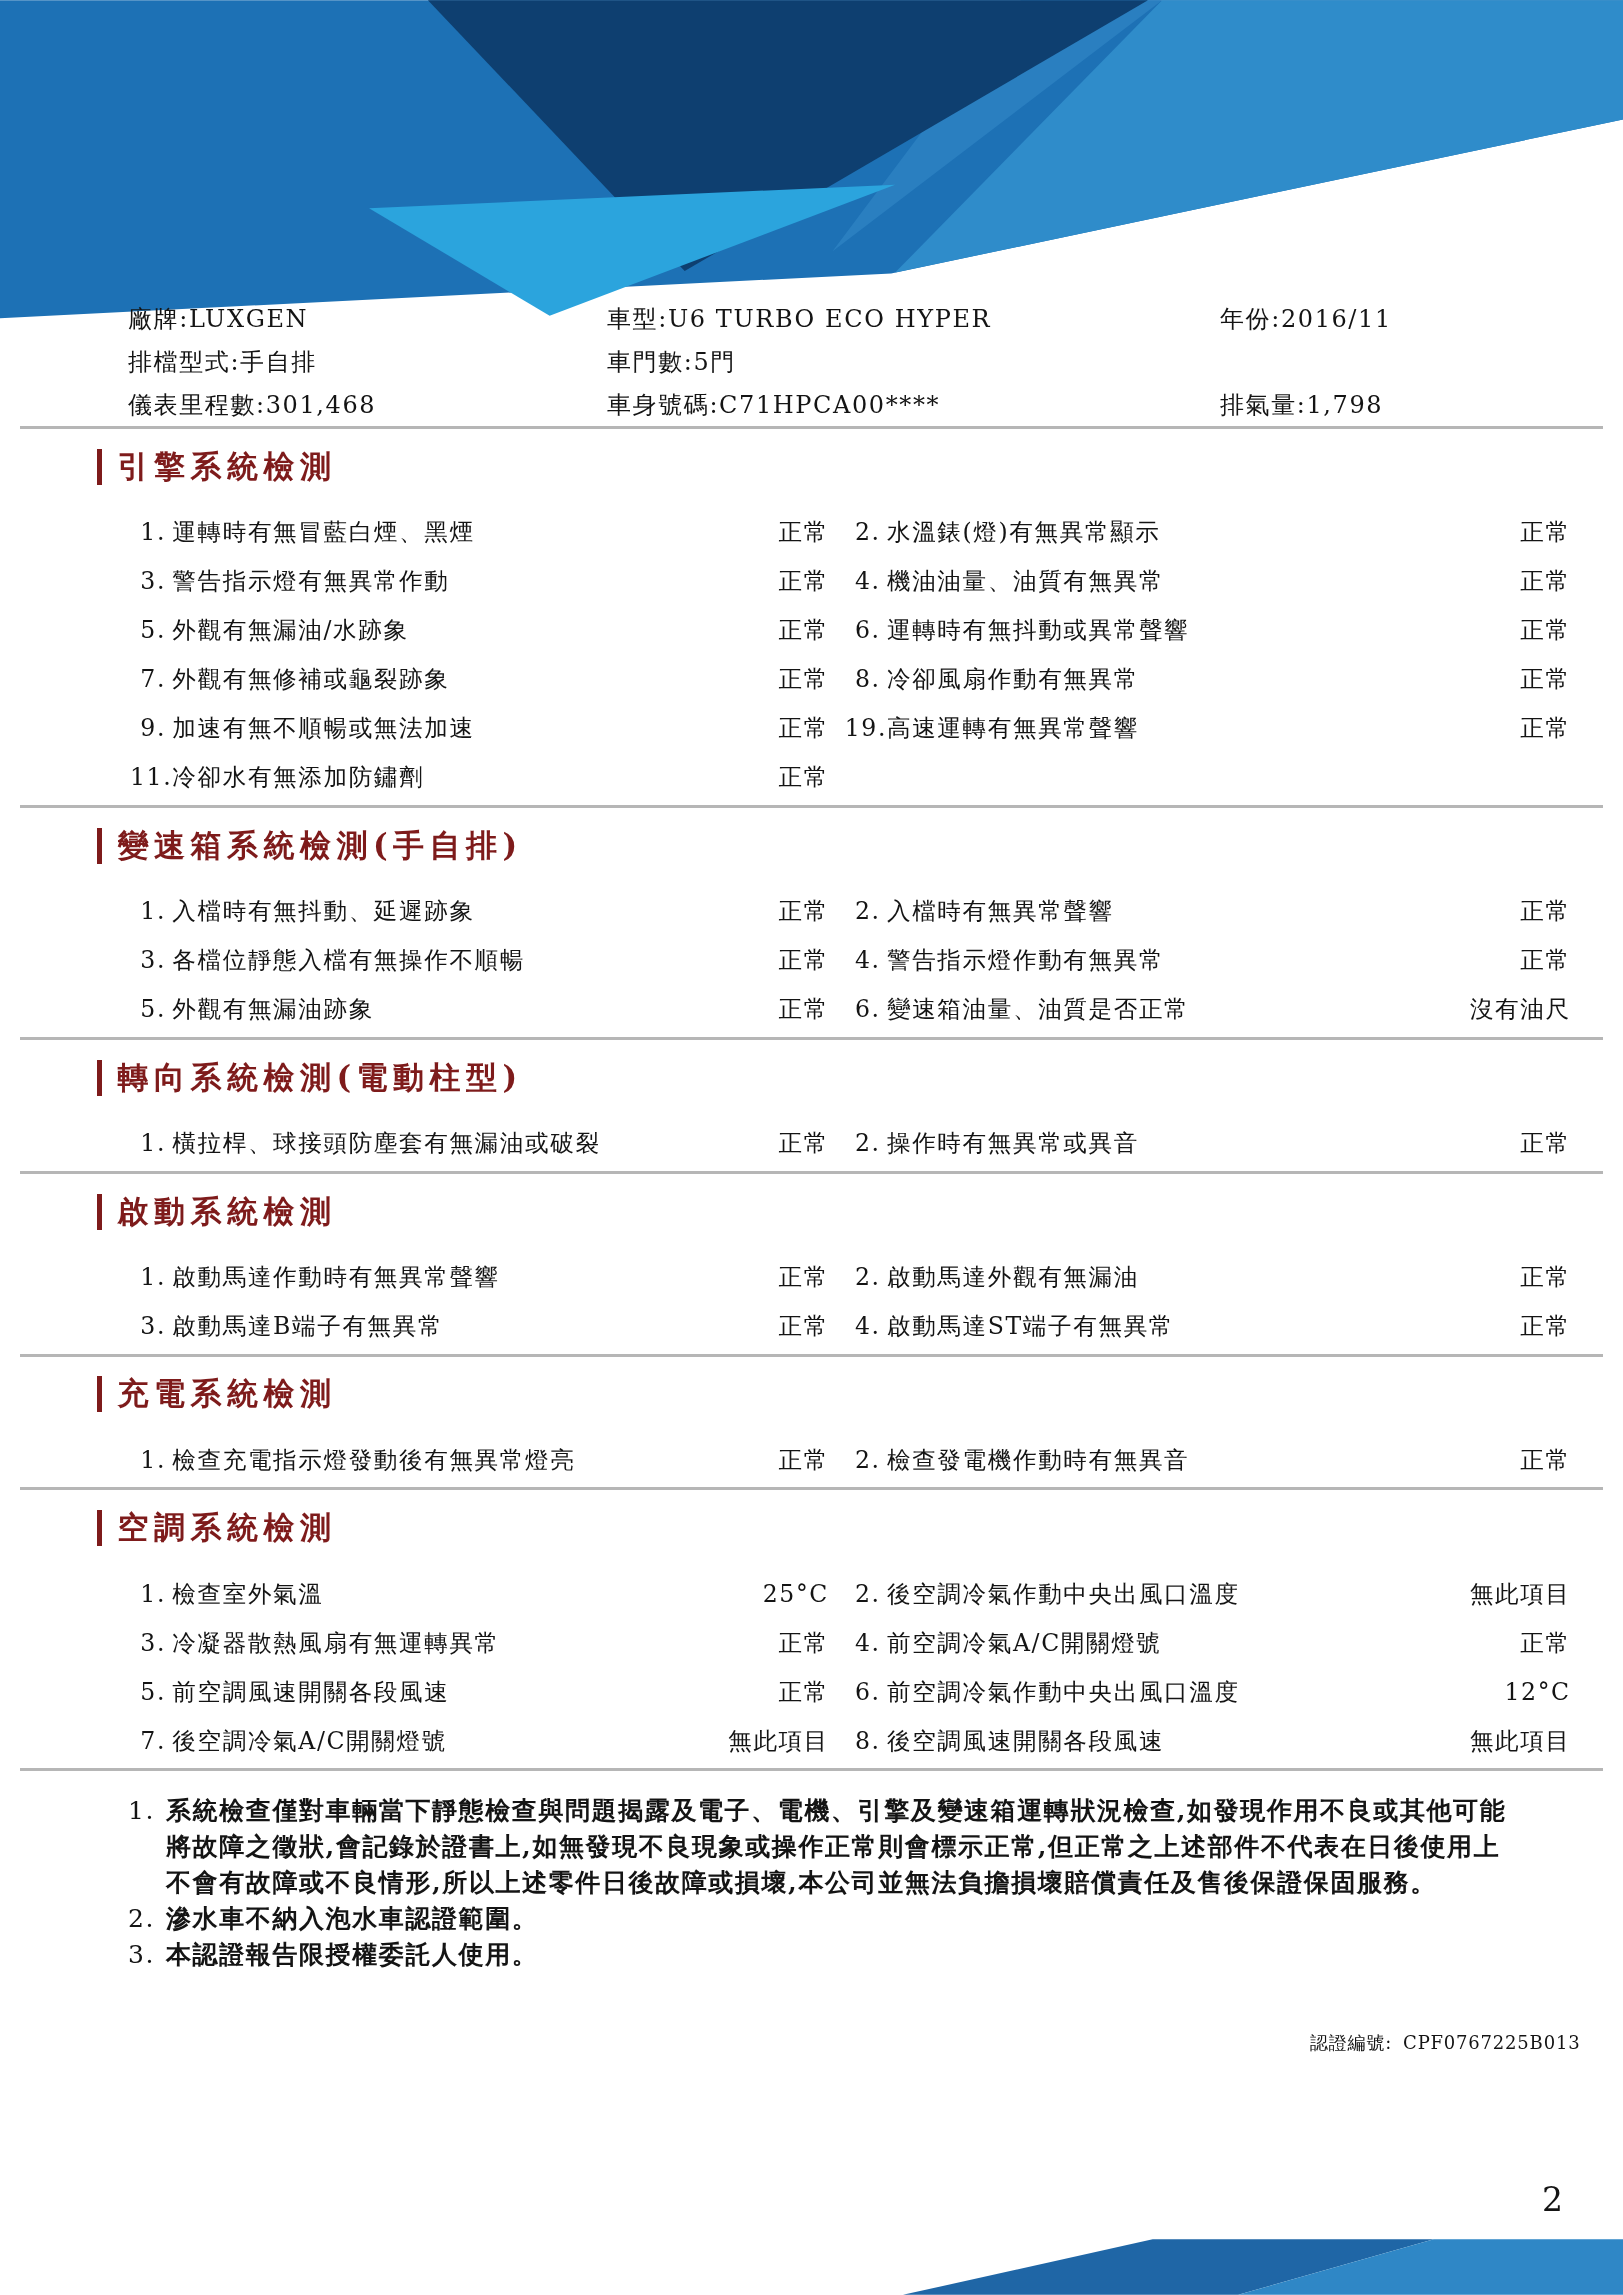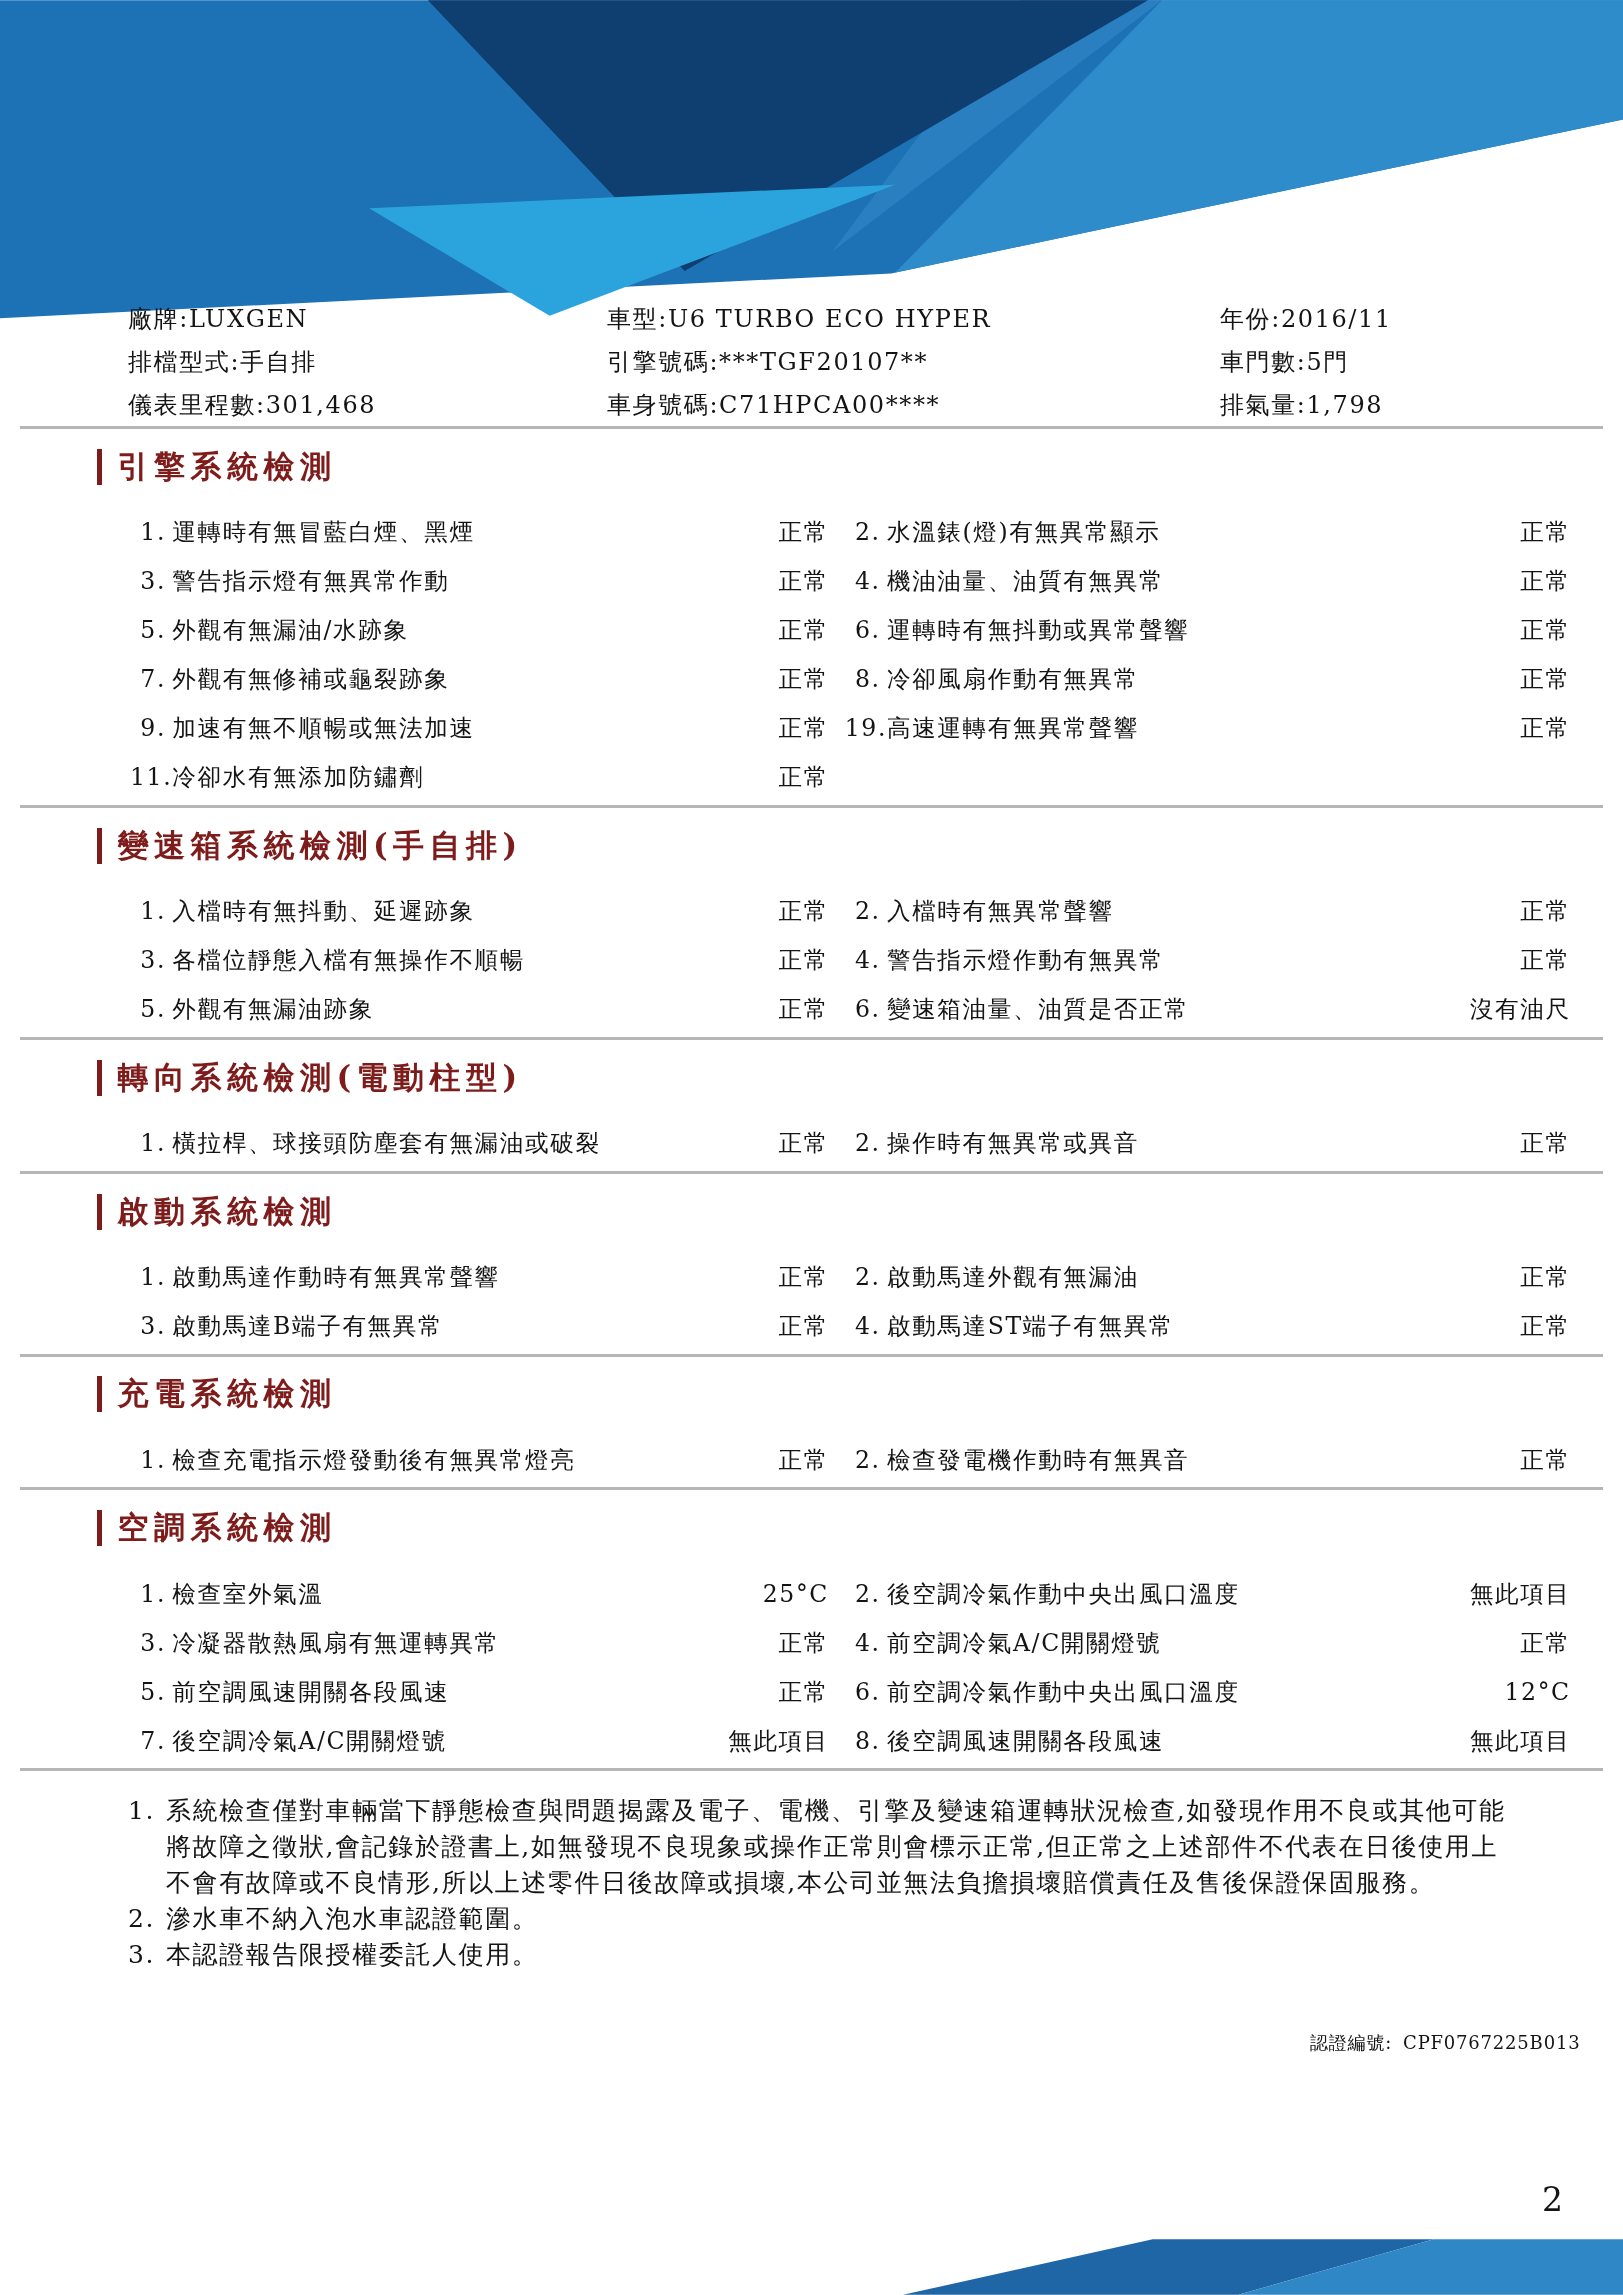--- a/index.html
+++ b/index.html
@@ -39,21 +39,21 @@
   .item-cell { display:flex; align-items:baseline; white-space:nowrap; }
   .item-cell.left  { width:699px; }
   .item-cell.right { width:726px; margin-left:15.7px; }
   .num { width:36px; text-align:right; flex:0 0 auto; }
   .label { margin-left:6.3px; }
   .result { margin-left:auto; text-align:right; }
   
   .notes-list { padding-left:128px; margin-top:22px; font-size:25px; letter-spacing:1.6px; }
   .note { display:flex; }
   .note-no { width:38px; flex:0 0 auto; line-height:36px; }
-  .note-lines { flex:1; }
+  .note-lines { flex:1;font-weight:bold; }
   .note-line { line-height:36px; white-space:nowrap; }
   
   .cert-line {
     position:absolute; left:1310px; top:2031px; font-size:18px; letter-spacing:0.8px;
     white-space:nowrap;
   }
   .cert-number { padding:0 11px; font-family:"DejaVu Serif","Liberation Serif",serif; }
   .page-number { position:absolute; left:1542px; top:2180px; font-size:33px; }
   #footer-art { position:absolute; bottom:0; left:0; }
 </style>
@@ -77,21 +77,20 @@
         <div class="info-row">
   <div class="info-cell"><span class="info-label">廠牌</span><span class="info-colon">:</span><span class="info-value">LUXGEN</span></div>
 
   <div class="info-cell"><span class="info-label">車型</span><span class="info-colon">:</span><span class="info-value">U6 TURBO ECO HYPER</span></div>
 
   <div class="info-cell"><span class="info-label">年份</span><span class="info-colon">:</span><span class="info-value">2016/11</span></div>
 </div>
         <div class="info-row">
   <div class="info-cell"><span class="info-label">排檔型式</span><span class="info-colon">:</span><span class="info-value">手自排</span></div>
 
-  <div class="info-cell"><span class="info-label">引擎號碼</span><span class="info-colon">:</span><span class="info-value">***TGF20107**</span></div>
 
   <div class="info-cell"><span class="info-label">車門數</span><span class="info-colon">:</span><span class="info-value">5門</span></div>
 </div>
         <div class="info-row">
   <div class="info-cell"><span class="info-label">儀表里程數</span><span class="info-colon">:</span><span class="info-value">301,468</span></div>
 
   <div class="info-cell"><span class="info-label">車身號碼</span><span class="info-colon">:</span><span class="info-value">C71HPCA00****</span></div>
 
   <div class="info-cell"><span class="info-label">排氣量</span><span class="info-colon">:</span><span class="info-value">1,798</span></div>
 </div>

